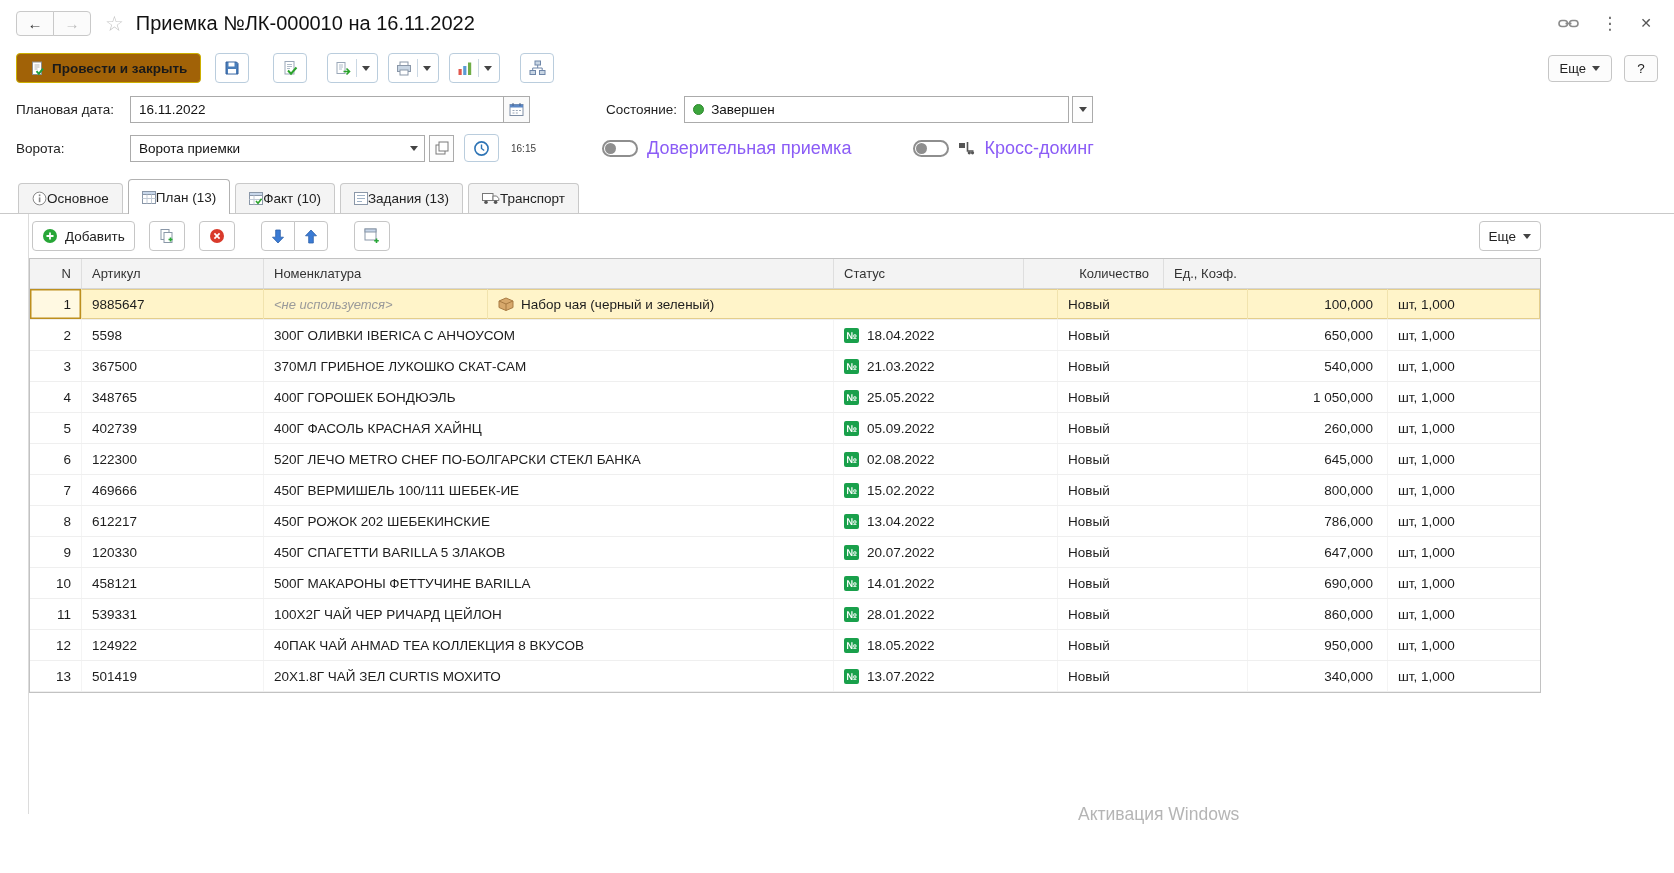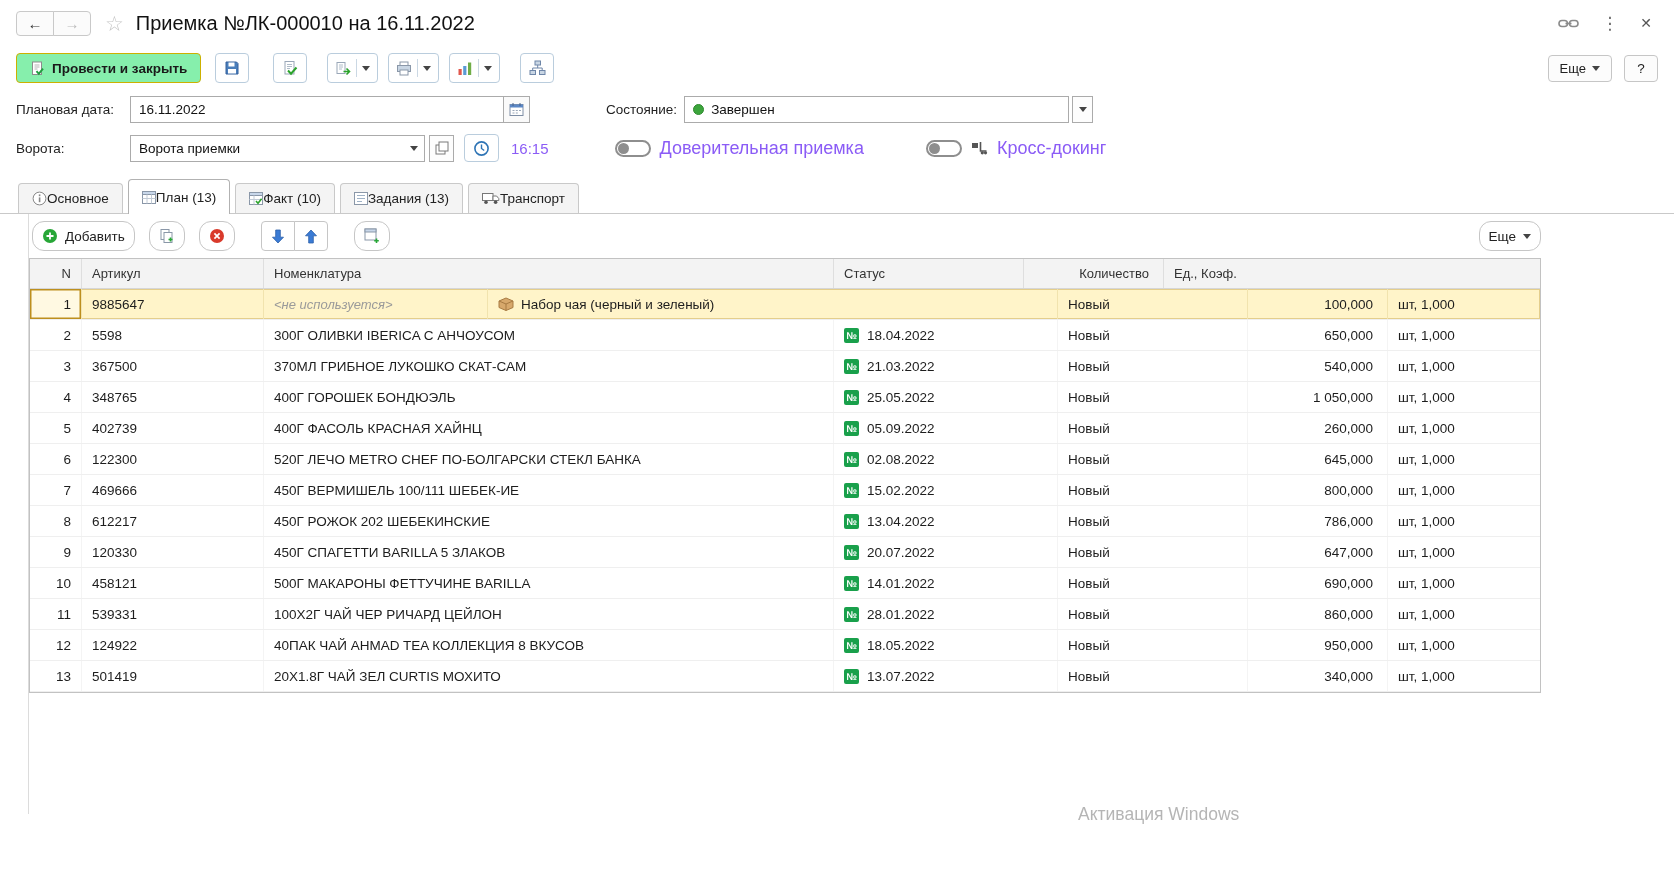--- a/index.html
+++ b/index.html
@@ -19,21 +19,21 @@
   .nav-btn.fwd  { border-radius: 0 4px 4px 0; margin-left: -1px; color: #BBB; }
   .star { font-size: 21px; color: #C6C6C6; margin: 0 12px 0 14px; line-height: 1; }
   .page-title { font-size: 20px; color: #111; white-space: nowrap; }
   .tbar-right { margin-left: auto; display: flex; align-items: center; gap: 22px; margin-right: 6px; }
   .dots { font-size: 17px; color: #666; letter-spacing: 0; }
   .close-x { font-size: 14px; color: #555; }
 
   
   .toolbar { height: 44px; display: flex; align-items: center; padding: 0 16px; gap: 10px; }
   .btn-yellow { display: flex; align-items: center; gap: 7px; height: 30px; padding: 0 13px;
-                background: #86efac; border: 1px solid #CDB000; border-radius: 4px;
+                background: #a16207; border: 1px solid #CDB000; border-radius: 4px;
                 font-weight: bold; font-size: 13.5px; color: #1a1a1a; }
   .tb-btn { height: 30px; min-width: 34px; border: 1px solid #BACDDD; border-radius: 4px;
             background: #fff; display: flex; align-items: center; justify-content: center;
             gap: 5px; padding: 0 7px; }
   .tb-btn .sep { width: 1px; height: 18px; background: #CBD8E4; }
   .caret { width: 0; height: 0; border-left: 4px solid transparent; border-right: 4px solid transparent;
            border-top: 5px solid #444; }
   .g1 { margin-left: 4px; } .g2 { margin-left: 14px; } .g3 { margin-left: 10px; }
   .toolbar-right { margin-left: auto; display: flex; gap: 12px; }
   .btn-plain { height: 27px; border: 1px solid #C6C6C6; border-radius: 4px; background: #FCFCFC;
@@ -55,39 +55,39 @@
   .lab-state { margin-left: 76px; margin-right: 7px; }
   .state-field { width: 385px; padding: 0 8px; gap: 7px; }
   .dot-green { width: 11px; height: 11px; border-radius: 50%; background: #3CA53C; border: 1px solid #2F8A2F; }
   .dd-btn { width: 21px; height: 27px; border: 1px solid #ABABAB; background: #FDFDFD; margin-left: 3px;
             display: flex; align-items: center; justify-content: center; }
   .combo { width: 295px; padding: 0 6px 0 8px; justify-content: space-between; }
   .open-btn { width: 25px; height: 27px; border: 1px solid #ABABAB; background: #FDFDFD; margin-left: 4px;
               display: flex; align-items: center; justify-content: center; }
   .clock-btn { width: 35px; height: 28px; border: 1px solid #BACDDD; border-radius: 4px; background: #fff;
                margin-left: 10px; display: flex; align-items: center; justify-content: center; }
-  .time-text { color: #8b5cf6; font-size: 15px; margin-left: 12px; }
+  .time-text { color: #404040; font-size: 10px; margin-left: 12px; }
   .toggle-group { display: flex; align-items: center; gap: 9px; }
   .tg1 { margin-left: 66px; } .tg2 { margin-left: 62px; }
   .toggle { width: 36px; height: 17px; border-radius: 9px; background: #fff; border: 2px solid #8E8E8E; position: relative; }
   .toggle .knob { position: absolute; left: 1px; top: 1px; width: 11px; height: 11px; border-radius: 50%; background: #8E8E8E; }
   .tg-label { font-size: 18px; color: #8b5cf6; }
 
   
   .tabs { display: flex; align-items: flex-end; padding-left: 18px; border-bottom: 1px solid #C9C9C9;
           height: 36px; margin-top: 16px; }
   .tab { display: flex; align-items: center; height: 30px; padding: 0 13px;
          border: 1px solid #C9C9C9; border-bottom: none; border-radius: 4px 4px 0 0;
          margin-right: 5px; background: #F4F4F4; font-size: 13.5px; color: #222; }
   .tab.active { background: #fff; height: 35px; margin-bottom: -1px; border-color: #B2B2B2; }
 
   
   .tab-page { margin-left: 28px; border-left: 1px solid #DCDCDC; min-height: 600px; position: relative; }
   .grid-toolbar { display: flex; align-items: center; padding: 7px 0 7px 3px; width: 1512px; }
-  .gt-btn { height: 30px; border: 1px solid #C6C6C6; border-radius: 12px; background: #fff;
+  .gt-btn { height: 30px; border: 1px solid #C6C6C6; border-radius: 4px; background: #fff;
             display: flex; align-items: center; justify-content: center; gap: 7px;
             padding: 0 9px; font-size: 13.5px; color: #222; }
   .pair { display: flex; margin-left: 26px; }
   .pair .gt-btn:first-child { border-radius: 4px 0 0 4px; }
   .pair .gt-btn:last-child  { border-radius: 0 4px 4px 0; margin-left: -1px; }
   .ml14 { margin-left: 14px; } .ml26 { margin-left: 26px; }
   .gt-right { margin-left: auto; }
 
   .grid { width: 1512px; border: 1px solid #C2C2C2; font-size: 13.5px; background: #fff; }
   .ghead { display: flex; background: #F3F3F3; height: 30px; border-bottom: 1px solid #D6D6D6; }

